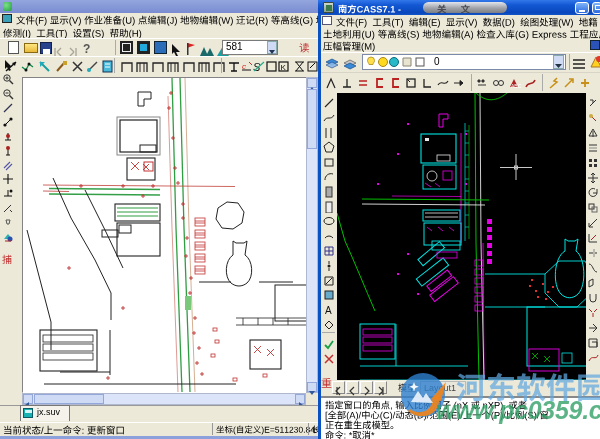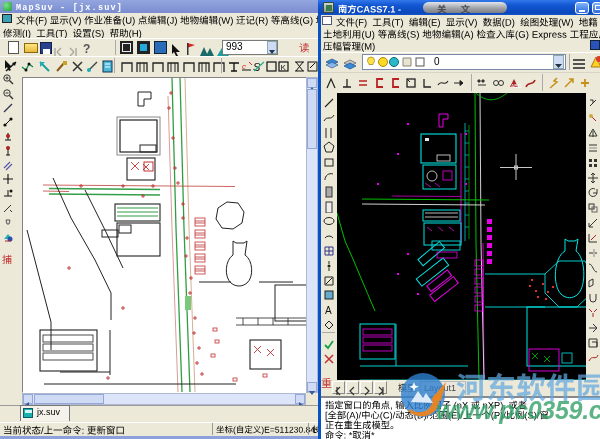--- a/index.html
+++ b/index.html
@@ -1,17 +1,16 @@
 <!DOCTYPE html>
 <html><head><meta charset="utf-8"><style>*{margin:0;padding:0;box-sizing:border-box}body{font-family:"Liberation Sans",sans-serif;}</style></head><body>
 <div style="position:relative;width:600px;height:439px;overflow:hidden;background:#ece9d8">
     <div style="position:absolute;left:0px;top:0px;width:318px;height:439px;background:#ece9d8;"></div>
     <div style="position:absolute;left:0px;top:0px;width:318px;height:13px;background:linear-gradient(180deg,#93a6de,#7a8cd0);"></div>
     <div style="position:absolute;left:3px;top:2px;width:9px;height:9px;background:radial-gradient(circle at 35% 35%,#7de08a,#1f9e3a);border-radius:2px;"></div>
-    <div style="position:absolute;left:16px;top:2.5px;font-family:&quot;Liberation Mono&quot;,monospace;font-size:8.5px;font-weight:bold;color:#fff;letter-spacing:1.2px;">MapSuv&nbsp;-&nbsp;[jx.suv]</div>
     <div style="position:absolute;left:2px;top:14px;width:10px;height:9px;background:#3aa0b8;border:1px solid #222;"></div>
     <div style="position:absolute;left:16px;top:14.2px;line-height:0;width:302px;overflow:hidden;height:12.825px;"><svg width="318.7" height="12.3" style="overflow:visible">
         <g fill="#000" transform="translate(0 9.69) scale(0.009500 0.009500)">
           <use href="#g0" x="0"></use>
           <use href="#g1" x="1000"></use>
           <use href="#g2" x="2000"></use>
           <use href="#g3" x="2333"></use>
           <use href="#g4" x="2944"></use>
           <use href="#g5" x="3555"></use>
           <use href="#g6" x="4555"></use>
@@ -111,21 +110,21 @@
         <path d="M0,11 L4,2 L8,11 Z" fill="#1a6a6a"></path>
         <path d="M6,11 L10,3 L14,11 Z" fill="#1a6a6a"></path>
       </svg></div>
     <div style="position:absolute;left:217px;top:42px;width:12px;height:11px;"><svg width="12" height="11">
         <path d="M0,11 L6,1 L12,11 Z" fill="#18a0a0"></path>
       </svg></div>
     <div style="position:absolute;left:232px;top:41px;width:14px;height:13px;"><svg width="14" height="13">
         <circle cx="6" cy="6" r="4.5" fill="#2ab8b8" stroke="#0a6a6a"></circle>
         <rect x="9" y="9" width="5" height="2.5" fill="#d22" transform="rotate(45 9 9)"></rect>
       </svg></div>
-    <div style="position:absolute;left:222px;top:40px;width:56px;height:15px;background:#fff;border:1px solid #7a7a7a;font-size:10px;padding-left:3px;">993</div>
+    <div style="position:absolute;left:222px;top:40px;width:56px;height:15px;background:#fff;border:1px solid #7a7a7a;font-size:10px;padding-left:3px;">581</div>
     <div style="position:absolute;left:267px;top:41px;width:10px;height:13px;background:#cfdaf5;border:1px solid #8aa;"><svg width="8" height="8" style="margin:2px 0 0 0">
         <path d="M1,2 L7,2 L4,6 Z" fill="#235"></path>
       </svg></div>
     <div style="position:absolute;left:299px;top:41px;line-height:0;"><svg width="10.5" height="13.7" style="overflow:visible">
         <g fill="#c03030" transform="translate(0 10.71) scale(0.010500 0.010500)">
           <use href="#g39" x="0"></use>
         </g>
       </svg></div>
     <div style="position:absolute;left:0px;top:56px;width:318px;height:1px;background:#fff;"></div>
     <div style="position:absolute;left:5px;top:59px;width:13px;height:13px;"><svg width="13" height="13">

